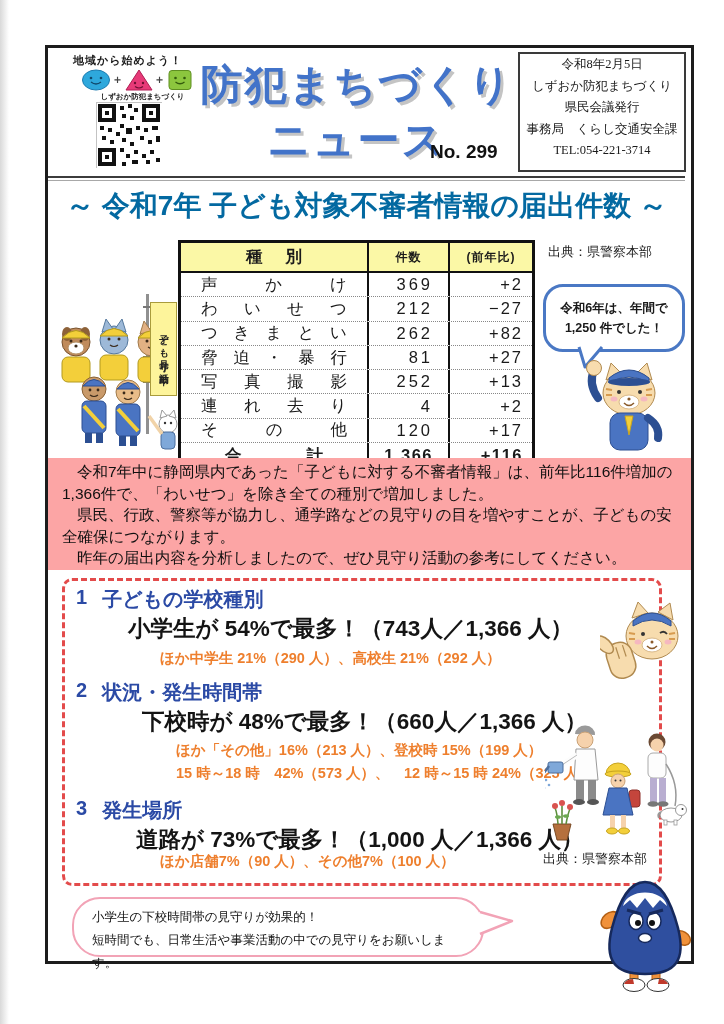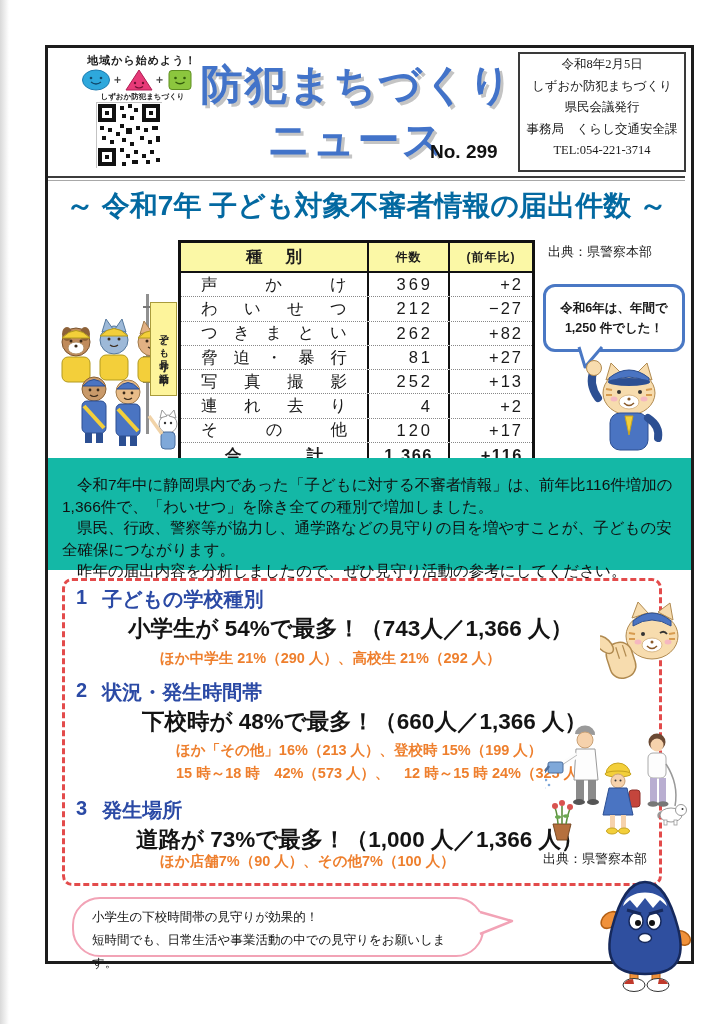--- a/index.html
+++ b/index.html
@@ -3,21 +3,21 @@
 <meta charset="utf-8">
 <style>
   html,body{margin:0;padding:0;background:#fff;}
   #page{position:relative;width:724px;height:1024px;background:#ffffff;overflow:hidden;
         font-family:"Liberation Sans",sans-serif;color:#1a1a1a;}
   .abs{position:absolute;}
   .scan-edge{left:0;top:0;width:9px;height:100%;background:linear-gradient(90deg,#d9d9d9,#ffffff);}
   .frame{left:45px;top:45px;width:643px;height:913px;border:3px solid #1c1c1c;background:#fff;}
 
   
-  .tagline{left:73px;top:53px;width:138px;text-align:center;font-size:11px;font-weight:700;letter-spacing:1px;}
+  .tagline{left:73px;top:53px;width:138px;text-align:left;font-size:11px;font-weight:700;letter-spacing:1px;}
   .faces{left:82px;top:67px;}
   .plus-a{left:112px;top:72px;font-size:11px;font-weight:700;color:#444;}
   .plus-b{left:154px;top:72px;font-size:11px;font-weight:700;color:#444;}
   .org{left:70px;top:92px;width:145px;text-align:center;font-size:7.5px;font-weight:700;}
   .qr{left:96px;top:102px;}
   .doc-title{left:192px;top:57px;width:330px;text-align:center;font-size:42px;font-weight:700;
              color:#4273c9;line-height:55px;letter-spacing:2px;text-shadow:3px 3px 0 #c4c4c4;}
   .issue-no{left:430px;top:141px;font-size:19px;font-weight:700;color:#111;}
   .pub-box{left:518px;top:52px;width:164px;height:116px;border:2px solid #3a3a3a;
            display:flex;flex-direction:column;}
@@ -39,38 +39,38 @@
   .num span{flex:1;text-align:right;padding-right:15px;letter-spacing:3px;}
   .dlt span{flex:1;text-align:right;padding-right:9px;letter-spacing:2px;}
   .thead .num span,.thead .dlt span{text-align:center;padding-right:0;letter-spacing:1px;font-size:12px;}
   .total .num span,.total .dlt span{font-weight:700;letter-spacing:1.5px;}
 
   .source-text{font-family:"Liberation Serif",serif;font-size:13px;color:#222;}
   .source-top{left:548px;top:243px;width:140px;}
   .source-bottom{left:543px;top:850px;width:140px;}
 
   
-  .callout{left:543px;top:284px;width:136px;height:62px;border:3px solid #4a78c4;border-radius:12px;
+  .callout{left:543px;top:284px;width:136px;height:62px;border:3px solid #4a78c4;border-radius:20px;
            background:#fff;display:flex;flex-direction:column;justify-content:center;align-items:center;
            font-size:12.5px;font-weight:700;line-height:20px;}
   .callout-tail{left:576px;top:346px;}
 
   
   .animals{left:46px;top:286px;}
   .banner{left:150px;top:302px;width:25px;height:92px;background:#fdf49b;border:1px solid #a99b3c;
           display:flex;align-items:center;justify-content:center;}
   .banner span{writing-mode:vertical-rl;font-size:9.5px;font-weight:700;letter-spacing:1px;color:#222;}
   .police-cat{left:572px;top:356px;}
   .cat-thumb{left:600px;top:596px;}
   .walkers{left:545px;top:712px;}
   .fujippi{left:594px;top:876px;}
 
   
-  .summary{left:48px;top:458px;width:643px;height:112px;background:#14b8a6;box-sizing:border-box;
-           padding:16px 14px 0 14px;font-size:15.5px;line-height:21.5px;color:#101010;}
+  .summary{left:48px;top:458px;width:643px;height:112px;background:#fca5a5;box-sizing:border-box;
+           padding:3px 14px 0 14px;font-size:15.5px;line-height:21.5px;color:#101010;}
   .summary p{margin:0;text-indent:15px;}
 
   
   .red-box{left:62px;top:578px;width:600px;height:308px;border:3px dashed #e34b4b;border-radius:10px;box-sizing:border-box;}
   .sec-title{font-size:20px;font-weight:900;color:#2b4aa5;display:flex;gap:15px;}
   .sec-highlight{font-size:22.5px;font-weight:900;color:#141414;}
   .sec-detail{font-size:14.5px;font-weight:700;color:#ee7f2d;}
   .s1-t{left:76px;top:586px;} .s1-h{left:128px;top:613px;} .s1-d{left:160px;top:649px;}
   .s2-t{left:76px;top:679px;} .s2-h{left:142px;top:706px;} .s2-d1{left:176px;top:741px;text-align:right;} .s2-d2{left:176px;top:764px;}
   .s3-t{left:76px;top:797px;} .s3-h{left:136px;top:824px;} .s3-d{left:160px;top:852px;}

